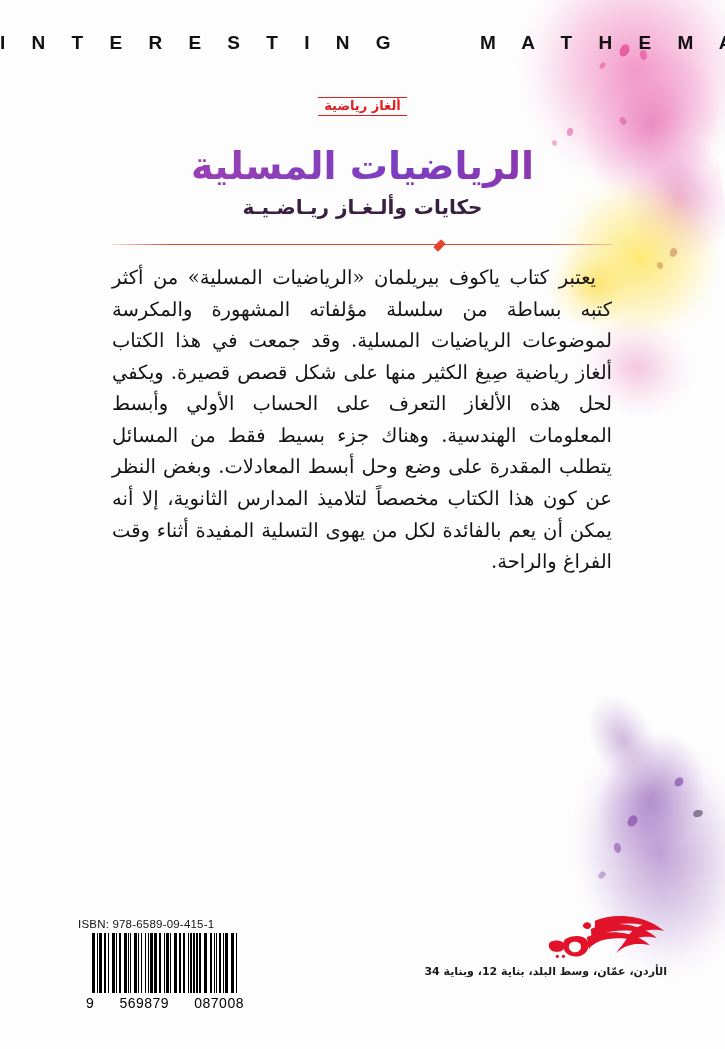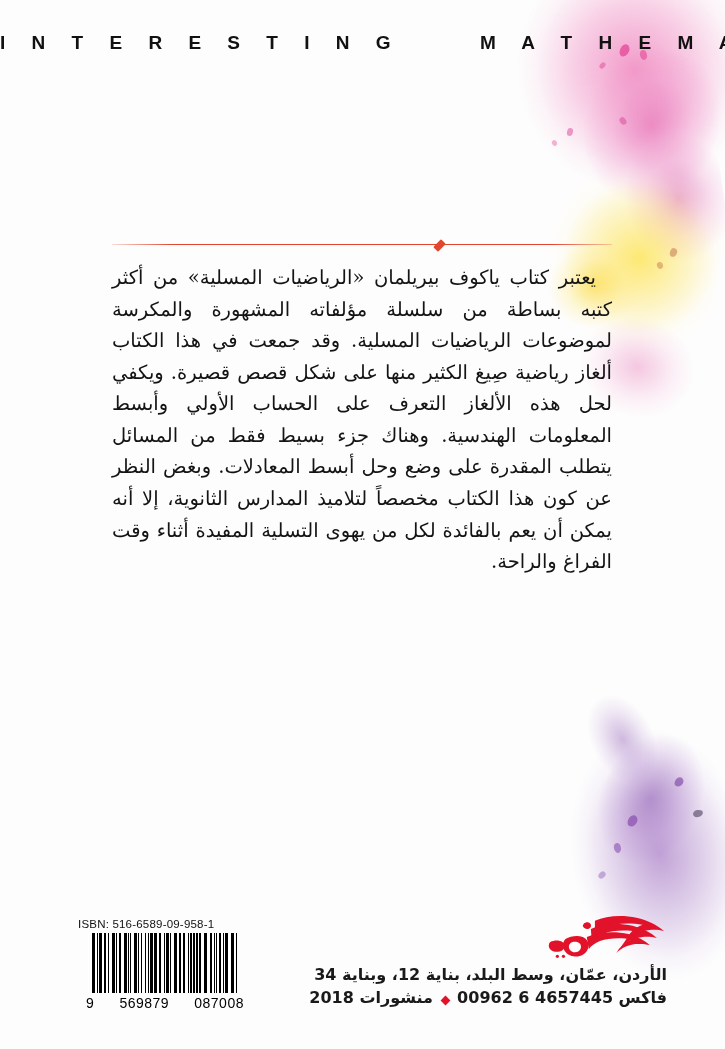--- a/index.html
+++ b/index.html
@@ -239,21 +239,21 @@
   .pub-logo {
     display: block;
     margin-left: auto;
     margin-right: 0;
     width: 132px;
     height: 50px;
   }
   .pub-address {
     margin-top: 2px;
     font-family: "DejaVu Sans", sans-serif;
-    font-size: 16px;
+    font-size: 11px;
     font-weight: 700;
     color: #1a1a1a;
     line-height: 1.42;
     letter-spacing: -0.2px;
   }
   .pub-address .line { white-space: nowrap; }
   .diamond-sep {
     display: inline-block;
     width: 7px;
     height: 7px;
@@ -289,30 +289,35 @@
   <div class="fleck" style="bottom:222px;right:88px;width:9px;height:12px;background:rgba(132,70,172,0.66);transform:rotate(28deg);"></div>
   <div class="fleck" style="bottom:196px;right:104px;width:7px;height:10px;background:rgba(132,70,172,0.55);transform:rotate(-16deg);"></div>
   <div class="fleck" style="bottom:262px;right:42px;width:8px;height:10px;background:rgba(118,60,160,0.6);transform:rotate(36deg);"></div>
   <div class="fleck" style="bottom:232px;right:22px;width:10px;height:7px;background:rgba(60,50,80,0.55);transform:rotate(-10deg);"></div>
   <div class="fleck" style="bottom:170px;right:120px;width:6px;height:8px;background:rgba(140,90,180,0.45);transform:rotate(42deg);"></div>
 
   <div class="header-band">
     <div class="header-title">I N T E R E S T I N G     M A T H E M A T I C S</div>
   </div>
 
+  <div class="title-block">
+    <div class="series-tag">ألغاز رياضية</div>
+    <div class="book-title">الرياضيات المسلية</div>
+    <div class="book-subtitle">حكايات وألـغـاز ريـاضـيـة</div>
+  </div>
 
   <div class="divider-wrap">
     <div class="divider-line"></div>
     <div class="divider-diamond"></div>
   </div>
 
   <div class="blurb">يعتبر كتاب ياكوف بيريلمان «الرياضيات المسلية» من أكثر كتبه بساطة من سلسلة مؤلفاته المشهورة والمكرسة لموضوعات الرياضيات المسلية. وقد جمعت في هذا الكتاب ألغاز رياضية صِيغ الكثير منها على شكل قصص قصيرة. ويكفي لحل هذه الألغاز التعرف على الحساب الأولي وأبسط المعلومات الهندسية. وهناك جزء بسيط فقط من المسائل يتطلب المقدرة على وضع وحل أبسط المعادلات. وبغض النظر عن كون هذا الكتاب مخصصاً لتلاميذ المدارس الثانوية، إلا أنه يمكن أن يعم بالفائدة لكل من يهوى التسلية المفيدة أثناء وقت الفراغ والراحة.</div>
 
   <div class="isbn-block">
-    <div class="isbn-text">ISBN: 516-6589-09-958-1</div>
+    <div class="isbn-text">ISBN: 978-6589-09-415-1</div>
     <div class="barcode-box" id="barcode">
         <div class="bar" style="width: 3px; height: 60px;"></div>
         <div style="width: 2px; height: 60px;"></div>
         <div class="bar" style="width: 1px; height: 60px;"></div>
         <div style="width: 1px; height: 60px;"></div>
         <div class="bar" style="width: 3px; height: 60px;"></div>
         <div style="width: 2px; height: 60px;"></div>
         <div class="bar" style="width: 2px; height: 60px;"></div>
         <div style="width: 2px; height: 60px;"></div>
         <div class="bar" style="width: 1px; height: 60px;"></div>
@@ -401,21 +406,16 @@
         <path d="M102 48 C124 38 156 36 184 42 C202 47 216 55 226 64 C218 62 208 61 198 62 C182 64 170 70 160 80 C166 68 176 59 190 53 C172 49 146 49 128 56 C118 60 110 66 106 72 Z"></path>
         <path d="M60 52 C70 46 84 44 94 48 C104 52 108 62 104 72 C100 82 88 88 76 86 C66 84 58 78 56 70 C54 62 56 56 60 52 Z M74 58 C68 60 65 66 68 72 C71 78 80 80 86 76 C92 72 92 64 87 60 C83 57 78 57 74 58 Z"></path>
         <path d="M30 58 C38 54 48 54 54 58 C60 62 60 70 54 74 C48 78 38 78 32 74 C26 70 26 62 30 58 Z"></path>
         <path d="M96 22 C100 18 106 18 109 22 C112 26 110 31 105 32 C100 33 95 30 94 26 Z"></path>
         <circle cx="44" cy="86" r="3.2"></circle>
         <circle cx="56" cy="86" r="3.2"></circle>
       </g>
     </svg>
     <div class="pub-address">
       <div class="line">الأردن، عمّان، وسط البلد، بناية 12، وبناية 34</div>
-      <div class="line">
-        <span>فاكس 4657445 6 00962</span>
-        <span class="diamond-sep"></span>
-        <span>منشورات 2018</span>
-      </div>
     </div>
   </div>
 
 </div>
 
 </body></html>

